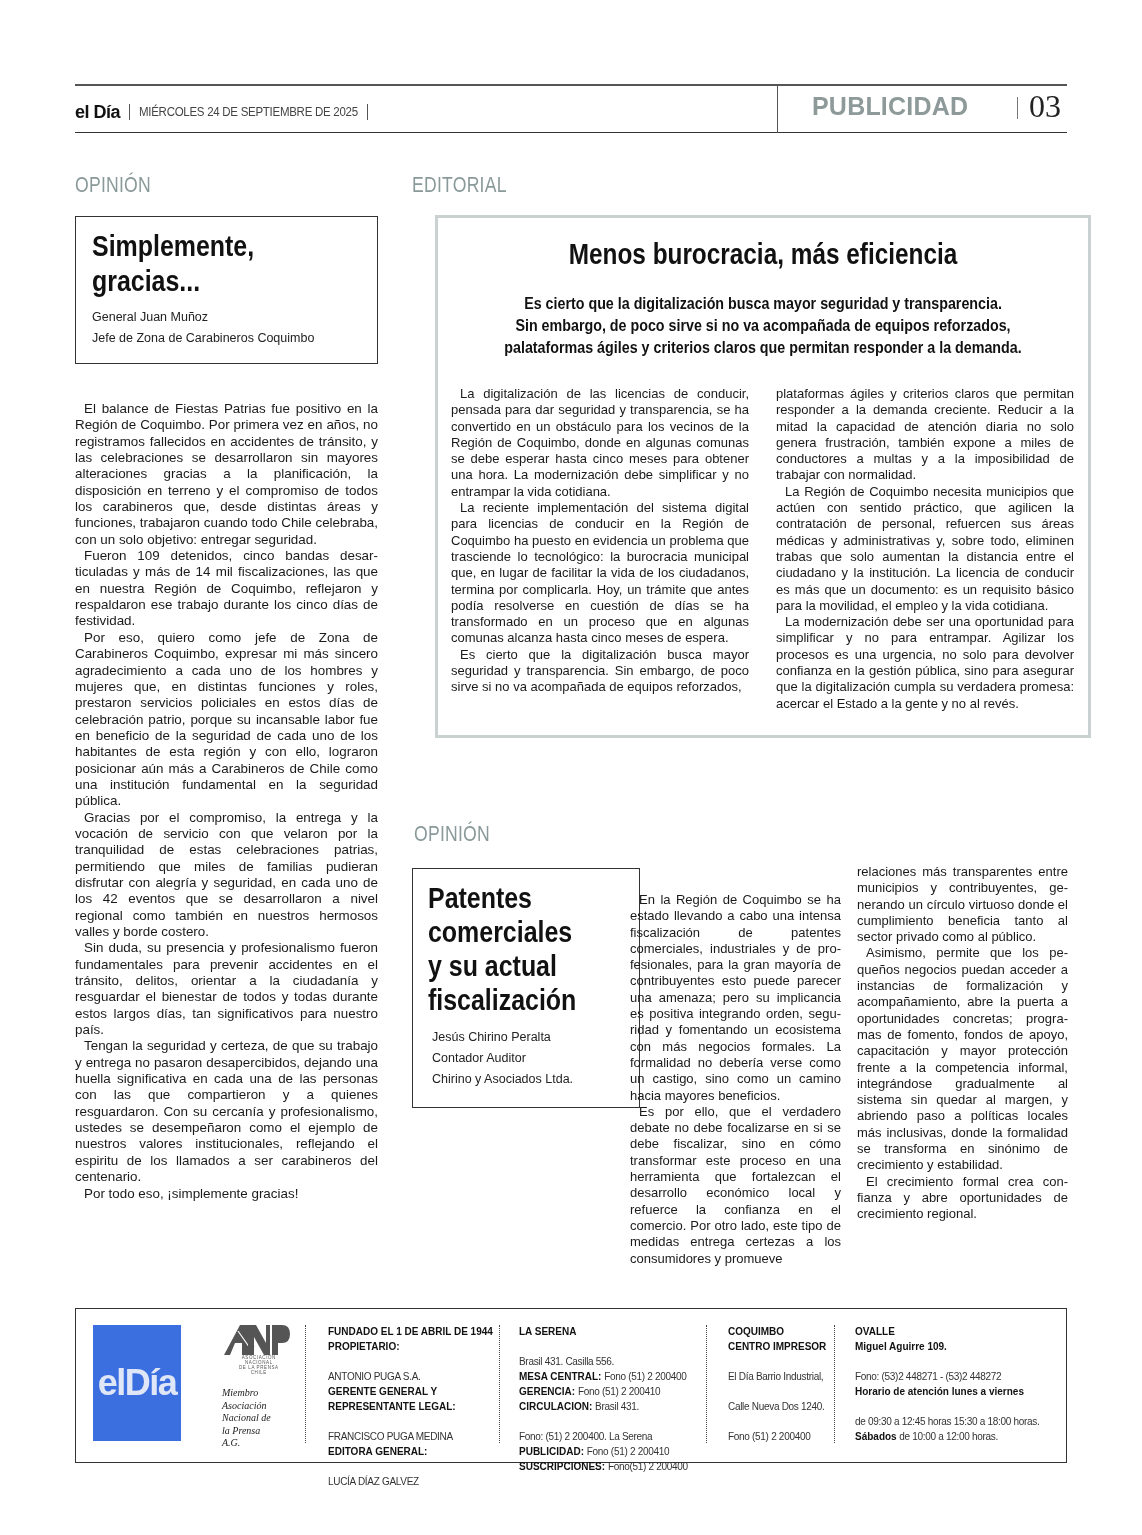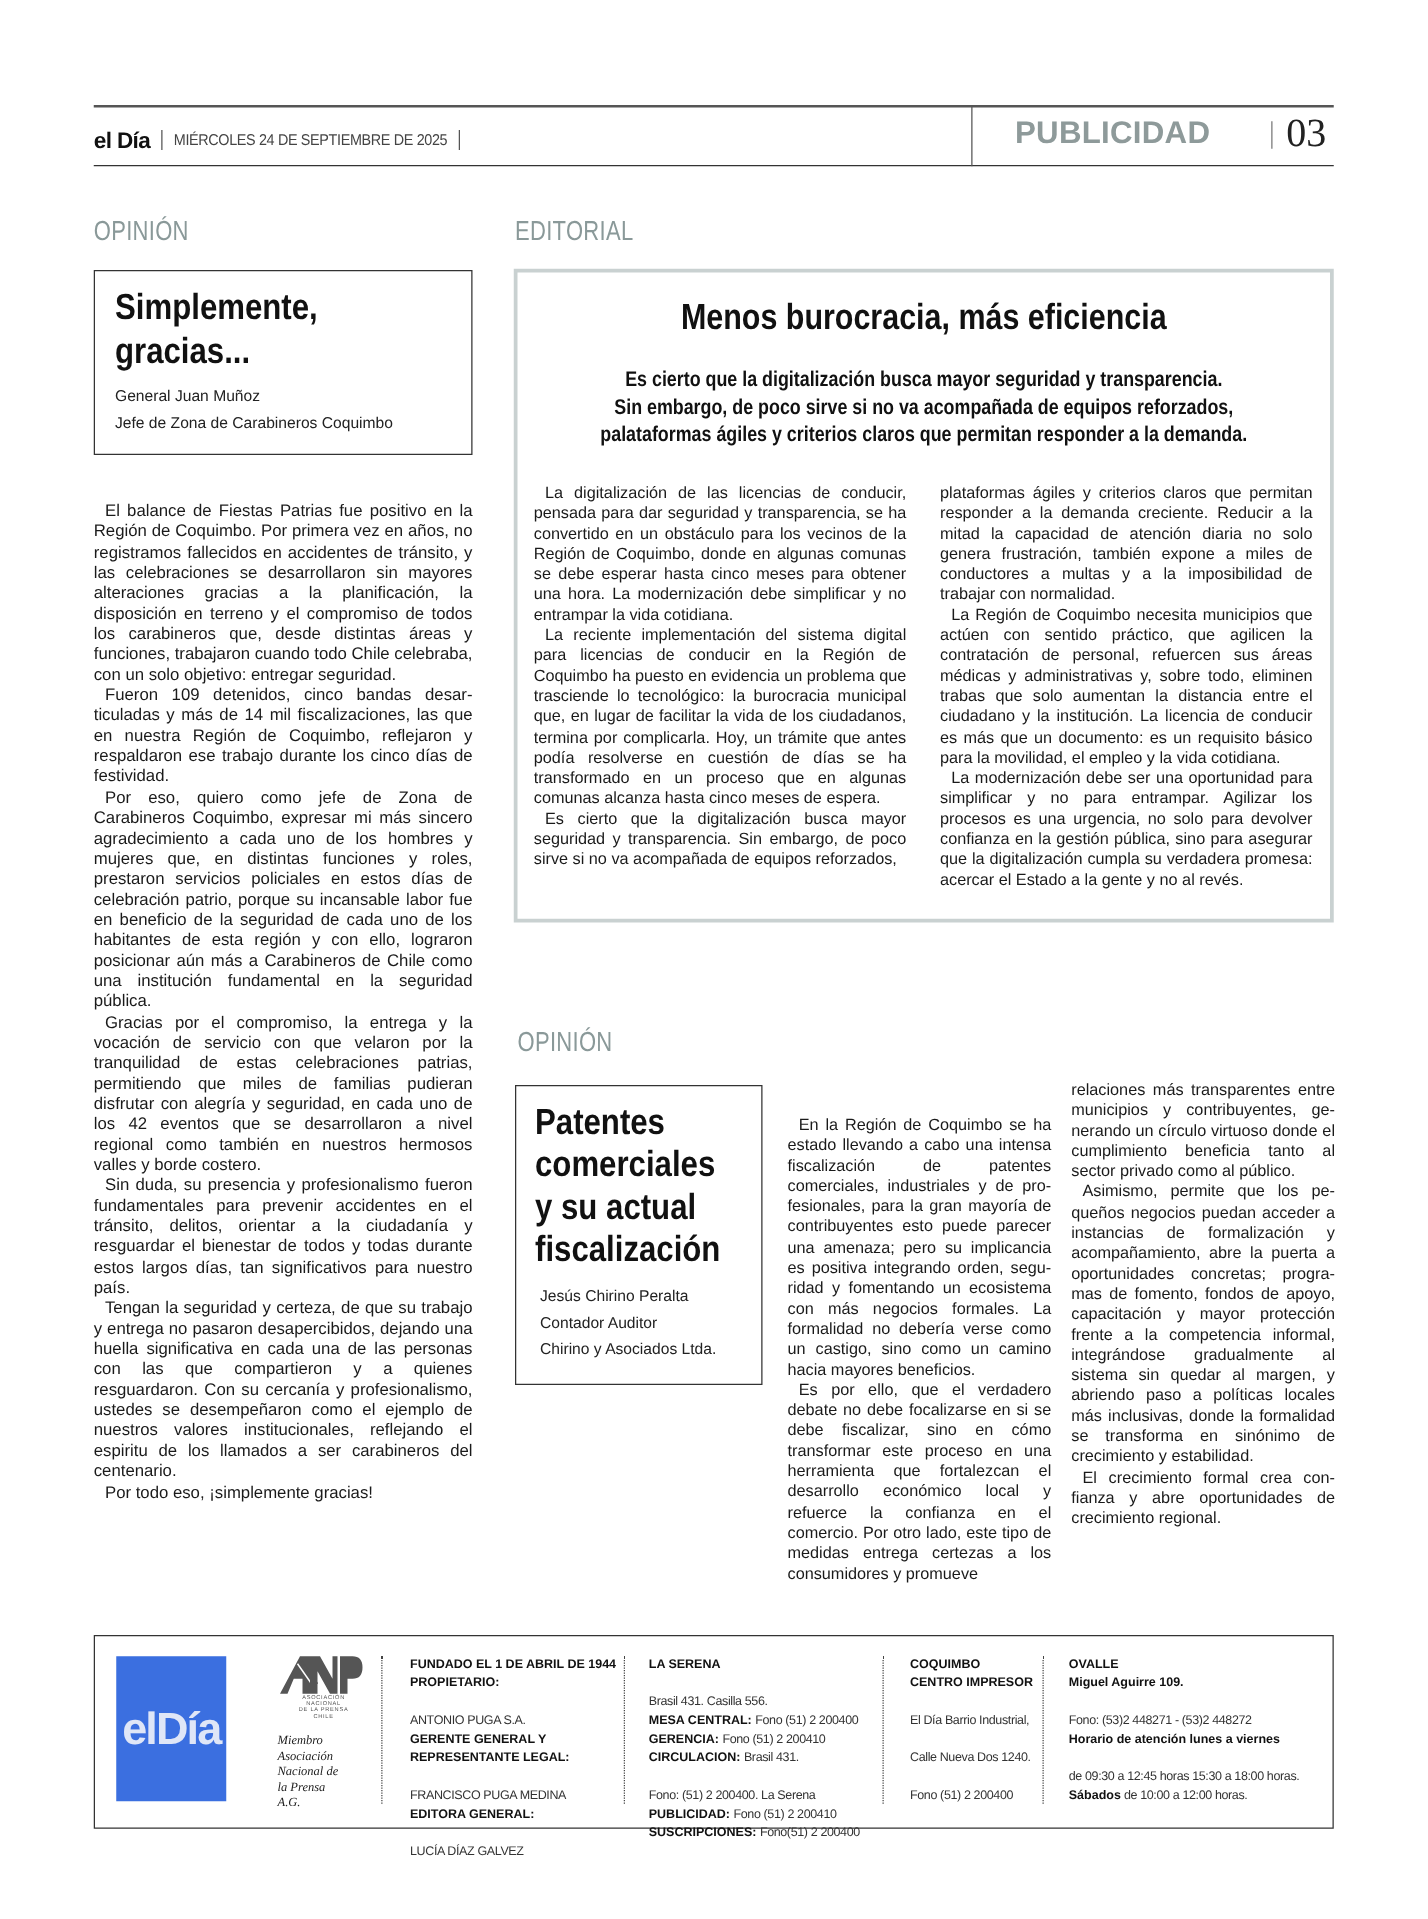--- a/index.html
+++ b/index.html
@@ -24,21 +24,21 @@
   
   .op-box { position: absolute; border: 1.5px solid #333; background: #fff; }
   .op-title { font-family: "Liberation Sans", sans-serif; font-weight: bold; color: #111; transform: scaleX(0.86); transform-origin: left top; }
   .op-author { font-size: 12.5px; color: #222; line-height: 21px; }
 
   
   .body-col { position: absolute; font-family: "Liberation Sans", sans-serif; font-size: 13px; line-height: 16.3px; color: #1a1a1a; text-align: justify; hyphens: manual; }
   .body-col p { text-indent: 9px; }
 
   
-  .ed-box { position: absolute; left: 411px; top: 215px; width: 656px; height: 523px; border: 3px solid #c9d1d1; background: #fff; }
+  .ed-box { position: absolute; left: 435px; top: 215px; width: 656px; height: 523px; border: 3px solid #c9d1d1; background: #fff; }
   .ed-title { position: absolute; left: 0; width: 100%; top: 20px; text-align: center; font-family: "Liberation Sans", sans-serif; font-weight: bold; font-size: 29px; color: #111; transform: scaleX(0.84); transform-origin: center top; }
   .ed-lead { position: absolute; left: 0; width: 100%; top: 75px; text-align: center; font-family: "Liberation Sans", sans-serif; font-weight: bold; font-size: 17px; line-height: 22px; color: #111; transform: scaleX(0.84); transform-origin: center top; }
   .ed-lead div { white-space: nowrap; }
 
   
   .footer { position: absolute; left: 75px; top: 1308px; width: 992px; height: 155px; border: 1.5px solid #333; background: #fff; }
   .logo-eldia { position: absolute; left: 17px; top: 16px; width: 88px; height: 116px; background: #3b6fe0; display: flex; align-items: center; justify-content: center; }
   .logo-eldia span { font-family: "Liberation Sans", sans-serif; font-weight: bold; font-size: 36px; color: #dfe6f7; letter-spacing: -1.5px; }
   .anp-logo { position: absolute; left: 146px; top: 14px; width: 70px; height: 56px; }
   .anp-sub { position: absolute; left: 163px; top: 46px; font-size: 4.5px; line-height: 5px; color: #555; text-align: center; letter-spacing: 0.6px; }
@@ -99,21 +99,21 @@
     <p>Es cierto que la digitalización busca mayor seguridad y transparencia. Sin embargo, de poco sirve si no va acompañada de equipos reforzados,</p>
   </div>
   <div class="body-col" style="left:338px; top:168px; width:298px;">
     <p style="text-indent:0">plataformas ágiles y criterios claros que permitan responder a la demanda creciente. Reducir a la mitad la capacidad de atención diaria no solo genera frustración, también expone a miles de conductores a multas y a la imposibilidad de trabajar con normalidad.</p>
     <p>La Región de Coquimbo necesita municipios que actúen con sentido práctico, que agilicen la contratación de personal, refuercen sus áreas médicas y administrativas y, sobre todo, eliminen trabas que solo aumentan la distancia entre el ciudadano y la institución. La licencia de conducir es más que un documento: es un requisito básico para la movilidad, el empleo y la vida cotidiana.</p>
     <p>La modernización debe ser una oportunidad para simplificar y no para entrampar. Agilizar los procesos es una urgencia, no solo para devolver confianza en la gestión pública, sino para asegurar que la digitalización cumpla su verdadera pro­mesa: acercar el Estado a la gente y no al revés.</p>
   </div>
 </div>
 
 <div class="sec-label" style="left:414px; top:821px;">OPINIÓN</div>
-<div class="op-box" style="left:412px; top:868px; width:198px; height:240px;">
+<div class="op-box" style="left:412px; top:868px; width:228px; height:240px;">
   <div class="op-title" style="position:absolute; left:15px; top:12px; font-size:29px; line-height:34px;">
     <div>Patentes</div>
     <div>comerciales</div>
     <div>y su actual</div>
     <div>fiscalización</div>
   </div>
   <div class="op-author" style="position:absolute; left:19px; top:158px;">
     <div>Jesús Chirino Peralta</div>
     <div>Contador Auditor</div>
     <div>Chirino y Asociados Ltda.</div>

